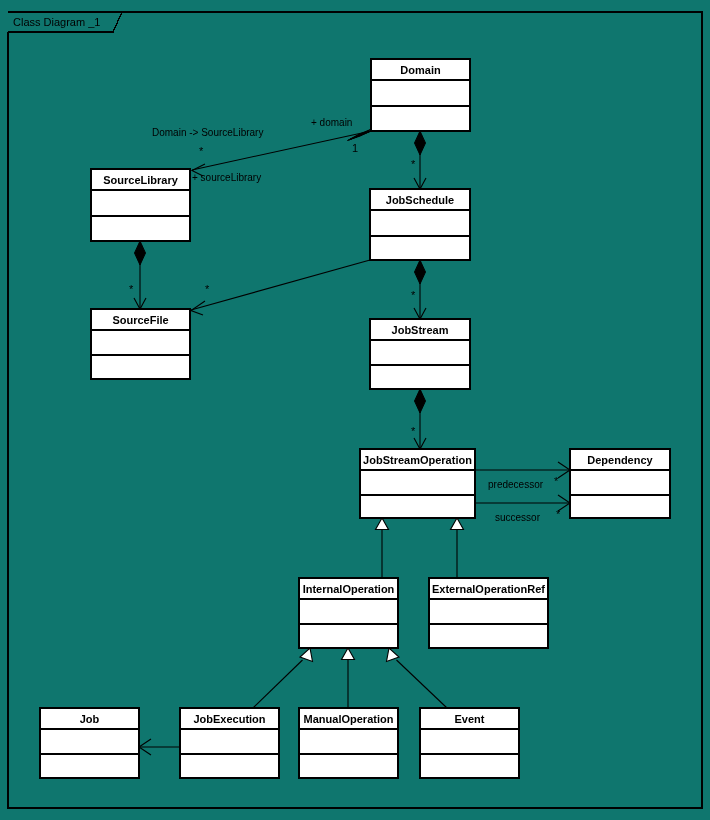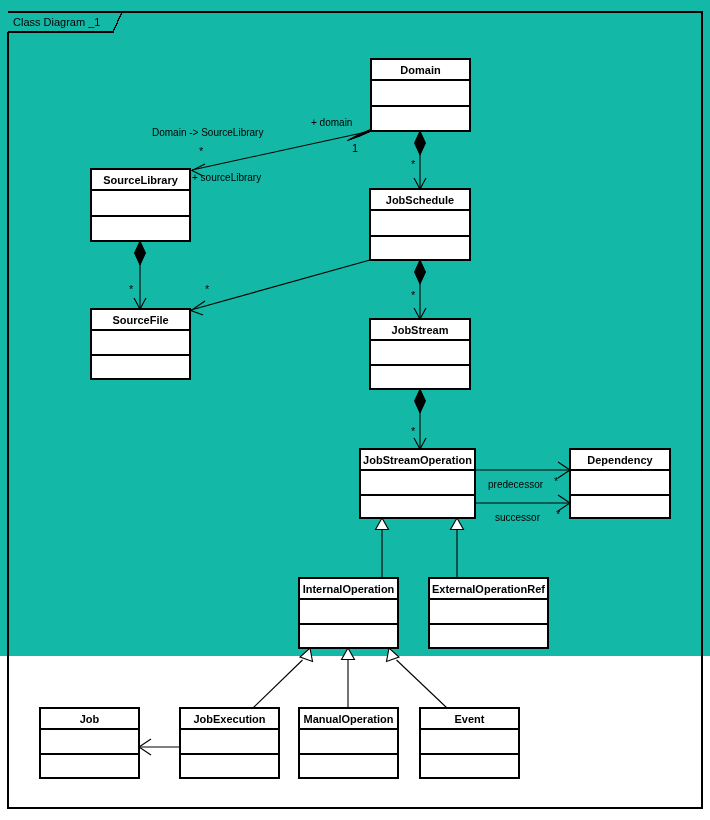--- a/index.html
+++ b/index.html
@@ -9,22 +9,22 @@
   }
   body {
     width: 710px;
     height: 820px;
     font-family: "Liberation Sans", sans-serif;
     overflow: hidden;
   }
   #diagram-root {
     position: relative;
     width: 710px;
-    height: 656px;
-    background: #14b8a6;
+    height: 820px;
+    background: #0f766e;
   }
   svg#canvas {
     position: absolute;
     top: 0;
     left: 0;
     width: 710px;
     height: 820px;
     shape-rendering: crispEdges;
   }
   .frame-line {

